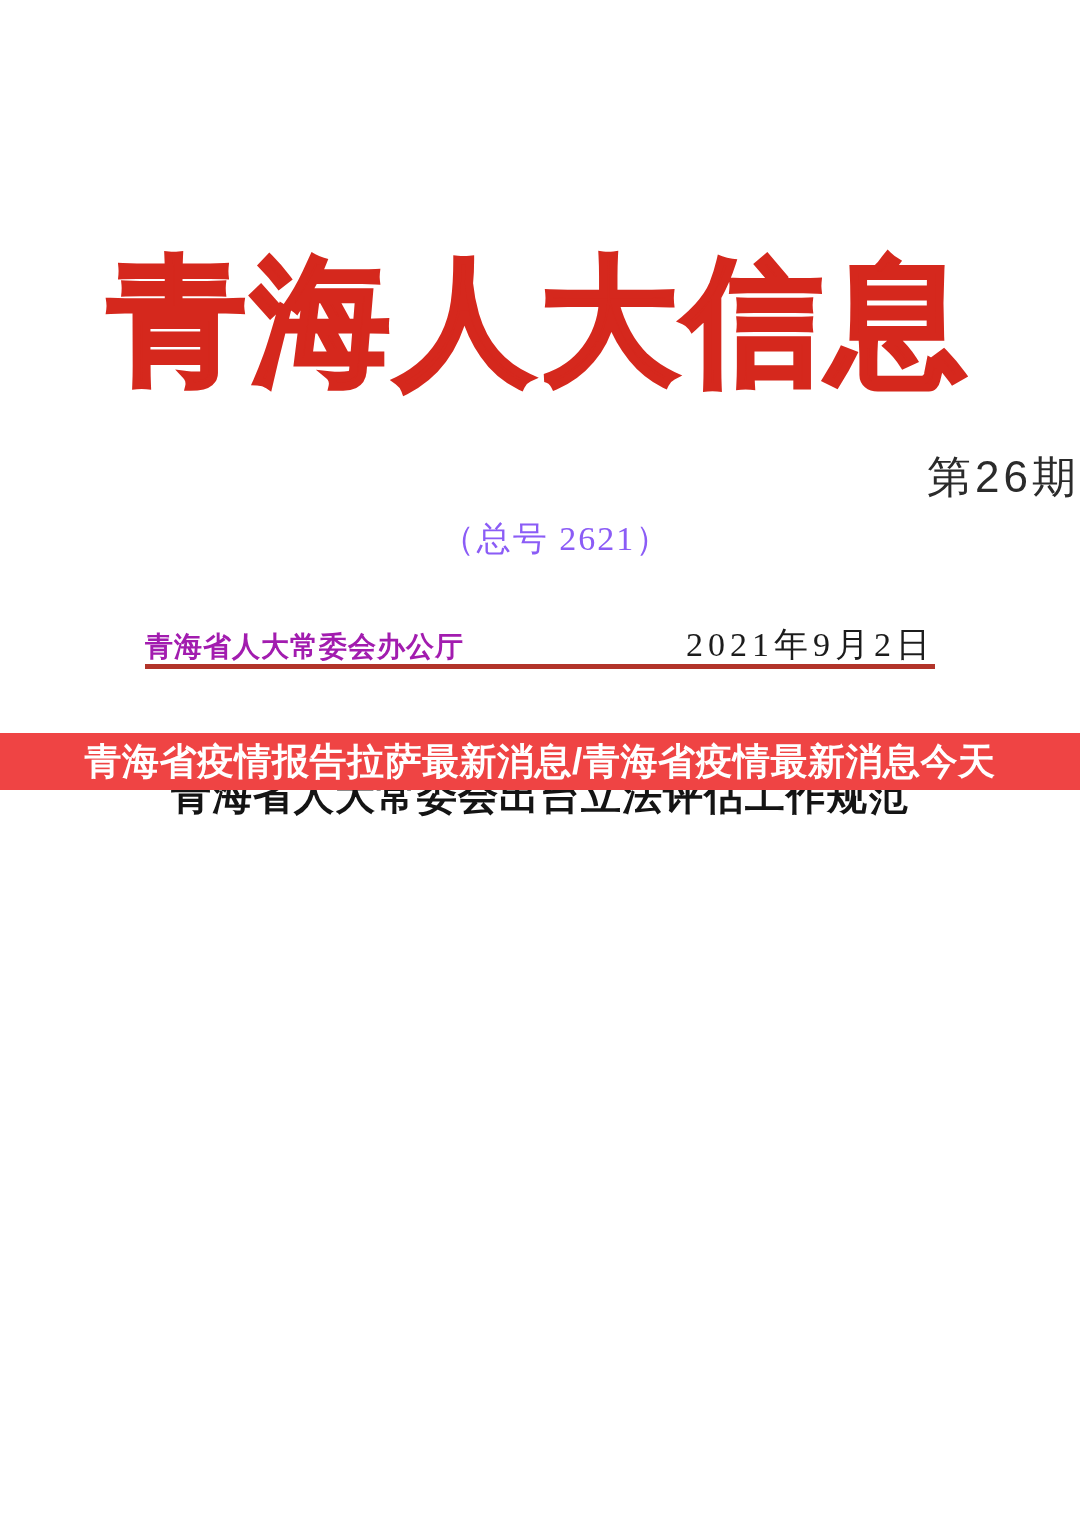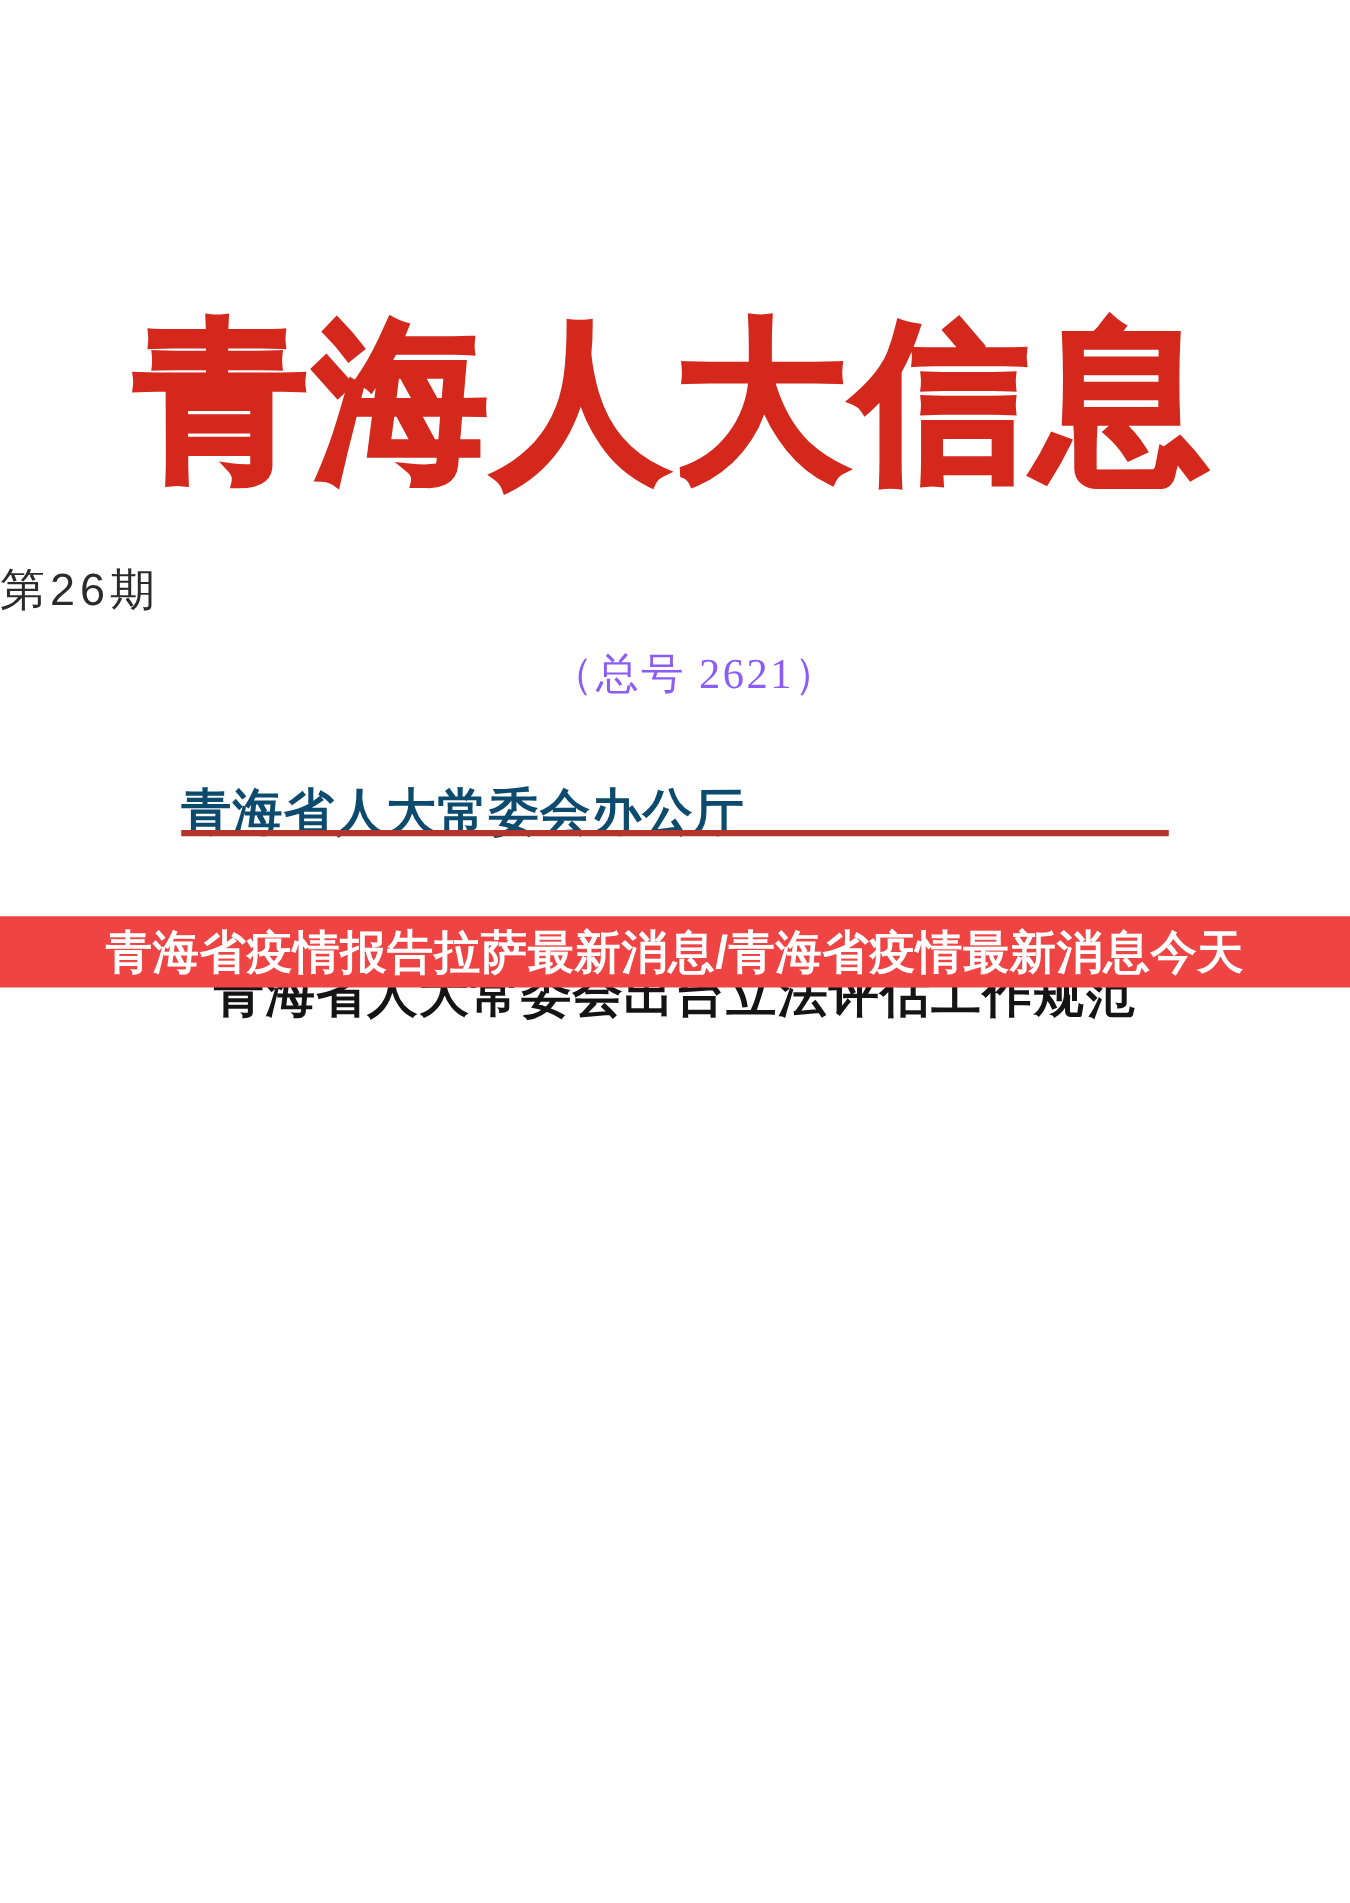--- a/index.html
+++ b/index.html
@@ -29,22 +29,22 @@
     color: #d5281d;
     letter-spacing: 6px;
     -webkit-text-stroke: 4px #d5281d;
     white-space: nowrap;
   }
   .issue-number {
     position: absolute;
     top: 448px;
     left: 0;
     width: 100%;
-    text-align: left;
-    font-size: 36px;
+    text-align: right;
+    font-size: 44px;
     color: #2b2b2b;
     letter-spacing: 4px;
     font-family: "Liberation Sans", "DejaVu Sans", sans-serif;
   }
   .serial-number {
     position: absolute;
     top: 516px;
     left: 16px;
     width: 100%;
     text-align: center;
@@ -57,23 +57,23 @@
   .header-row {
     position: absolute;
     top: 622px;
     left: 145px;
     right: 145px;
     display: flex;
     justify-content: space-between;
     align-items: baseline;
   }
   .publisher-name {
-    font-size: 40px;
+    font-size: 28px;
     font-weight: 700;
-    color: #0c4a6e;
+    color: #a21caf;
     letter-spacing: 1px;
   }
   .publish-date {
     font-size: 34px;
     color: #1c1c1c;
     letter-spacing: 5px;
   }
   .divider-rule {
     position: absolute;
     top: 664px;
@@ -154,20 +154,21 @@
 <div class="page">
 
   <div class="masthead-title">青海人大信息</div>
 
   <div class="issue-number">第26期</div>
 
   <div class="serial-number">（总号 2621）</div>
 
   <div class="header-row">
     <span class="publisher-name">青海省人大常委会办公厅</span>
+    <span class="publish-date">2021年9月2日</span>
   </div>
 
   <div class="divider-rule"></div>
 
   <div class="article-title">青海省人大常委会出台立法评估工作规范</div>
 
   <div class="overlay-banner">
     <span class="banner-headline">青海省疫情报告拉萨最新消息/青海省疫情最新消息今天</span>
   </div>
 

